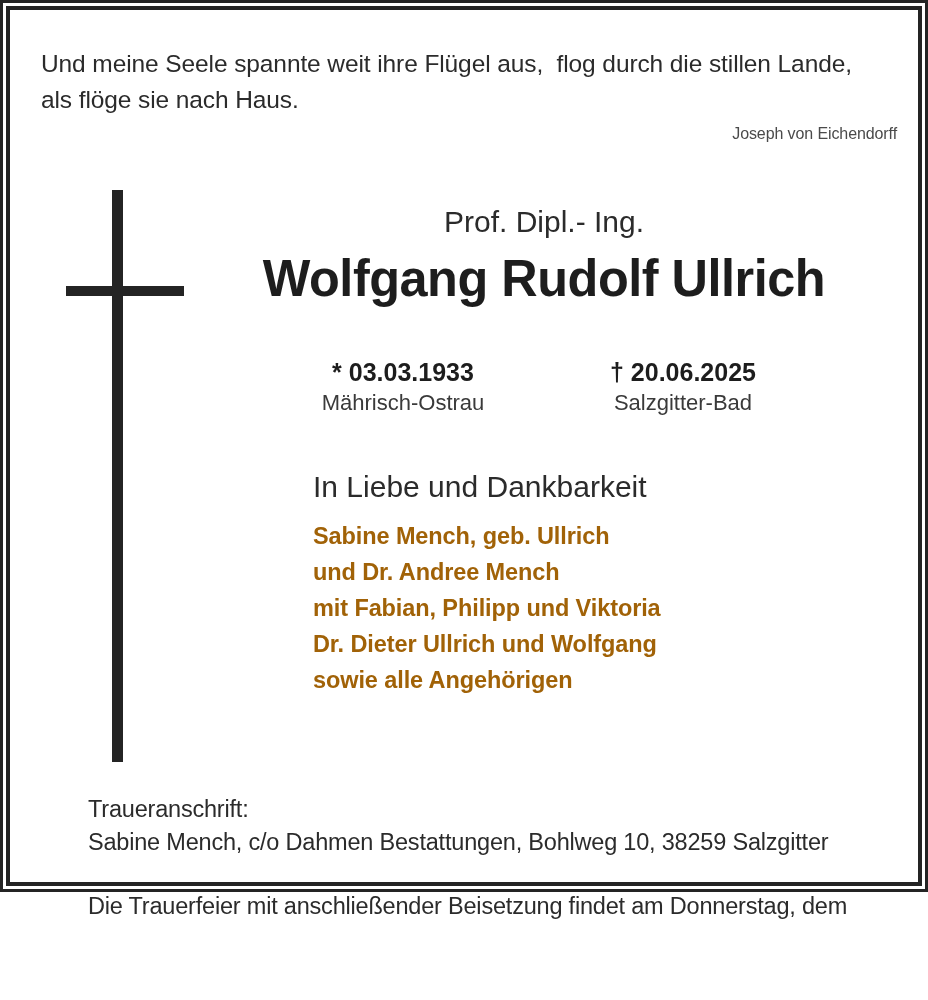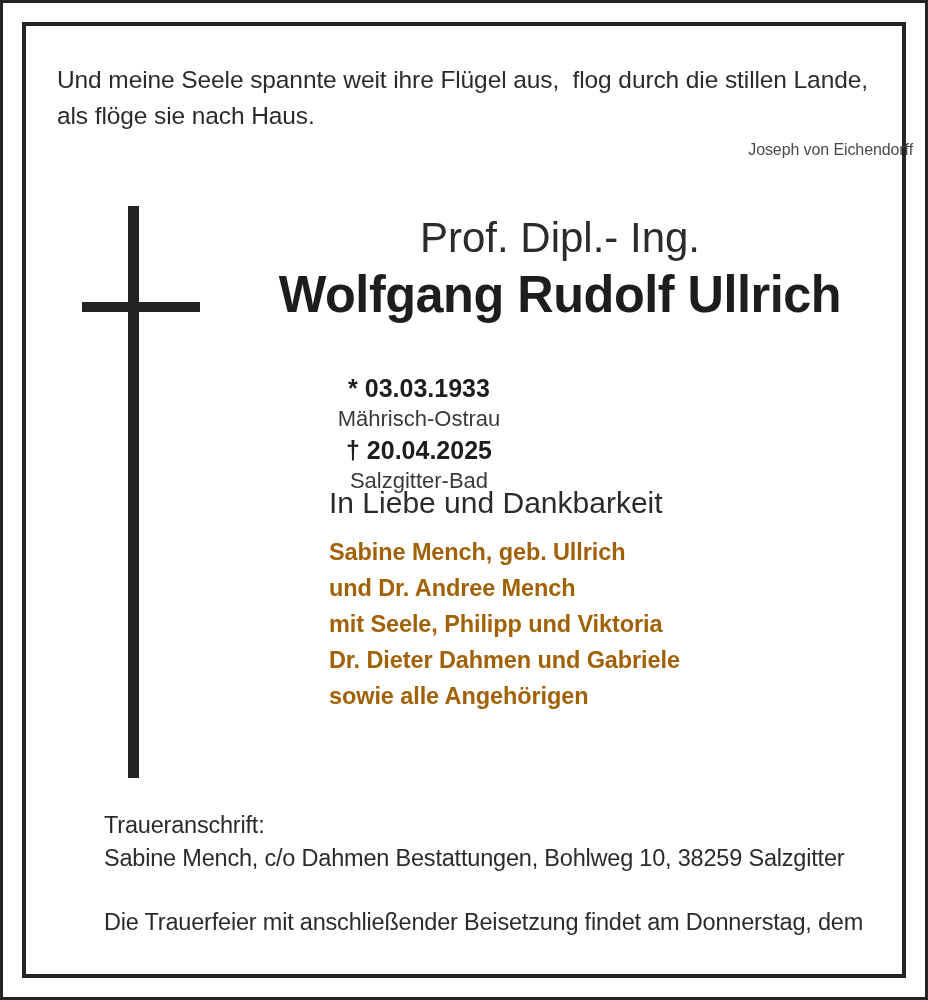--- a/index.html
+++ b/index.html
@@ -13,24 +13,24 @@
     font-family: "Liberation Sans", sans-serif;
     color: #2b2b2b;
     overflow: hidden;
   }
 
   
   .notice {
     position: relative;
     box-sizing: border-box;
     width: 928px;
-    height: 1000px;
+    height: 892px;
     background: #ffffff;
     border: 3px solid #242424;
-    padding: 19px;
+    padding: 3px;
   }
   .notice-inner {
     position: relative;
     box-sizing: border-box;
     width: 100%;
     height: 100%;
     border: 4px solid #242424;
     background: #ffffff;
   }
   .canvas {
@@ -89,21 +89,21 @@
 
   
   .name-block {
     position: absolute;
     left: 200px;
     top: 193px;
     width: 668px;
     text-align: center;
   }
   .prof-title {
-    font-size: 42px;
+    font-size: 30px;
     line-height: 38px;
     color: #2b2b2b;
     letter-spacing: 0px;
   }
   .full-name {
     margin-top: 6px;
     font-size: 52px;
     line-height: 62px;
     font-weight: bold;
     color: #1d1d1d;
@@ -112,21 +112,20 @@
     transform-origin: center;
   }
 
   
   .dates {
     position: absolute;
     left: 253px;
     top: 346px;
     width: 560px;
     display: flex;
-    flex-direction: column;
   }
   .date-col {
     width: 50%;
     text-align: center;
   }
   .date-main {
     font-size: 25px;
     line-height: 32px;
     font-weight: bold;
     color: #1d1d1d;
@@ -200,31 +199,31 @@
         <div class="prof-title">Prof. Dipl.- Ing.</div>
         <div class="full-name">Wolfgang Rudolf Ullrich</div>
       </div>
 
       <div class="dates">
         <div class="date-col">
           <div class="date-main">* 03.03.1933</div>
           <div class="date-place">Mährisch-Ostrau</div>
         </div>
         <div class="date-col">
-          <div class="date-main">† 20.04.2025</div>
+          <div class="date-main">† 20.06.2025</div>
           <div class="date-place">Salzgitter-Bad</div>
         </div>
       </div>
 
       <div class="family">
         <div class="family-intro">In Liebe und Dankbarkeit</div>
         <div class="family-line">Sabine Mench, geb. Ullrich</div>
         <div class="family-line">und Dr. Andree Mench</div>
-        <div class="family-line">mit Seele, Philipp und Viktoria</div>
-        <div class="family-line">Dr. Dieter Dahmen und Gabriele</div>
+        <div class="family-line">mit Fabian, Philipp und Viktoria</div>
+        <div class="family-line">Dr. Dieter Ullrich und Wolfgang</div>
         <div class="family-line">sowie alle Angehörigen</div>
       </div>
 
       <div class="footer">
         <div class="footer-line">Traueranschrift:</div>
         <div class="footer-line">Sabine Mench, c/o Dahmen Bestattungen, Bohlweg 10, 38259 Salzgitter</div>
         <div class="footer-gap"></div>
         <div class="footer-line">Die Trauerfeier mit anschließender Beisetzung findet am Donnerstag, dem</div>
       </div>
 

